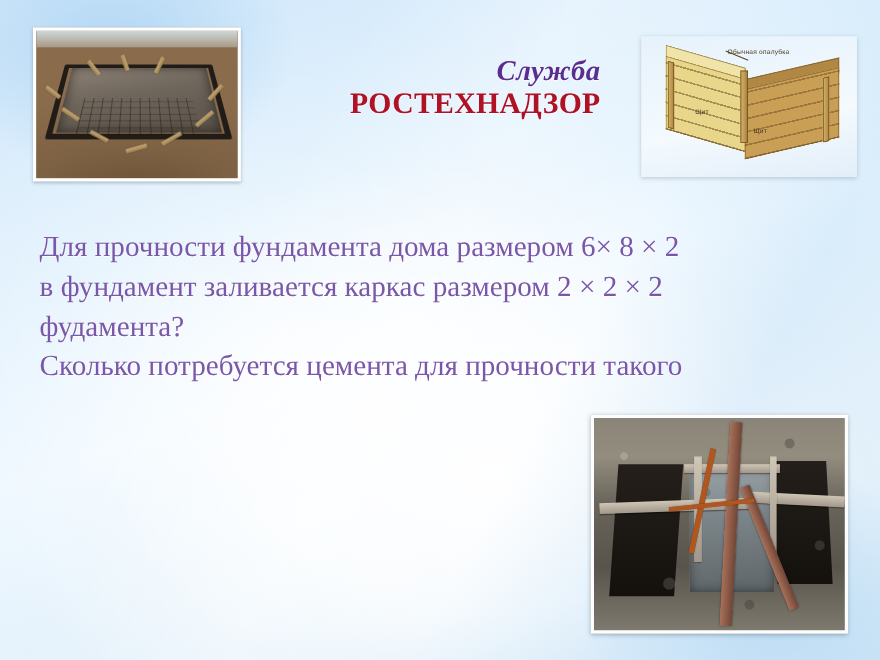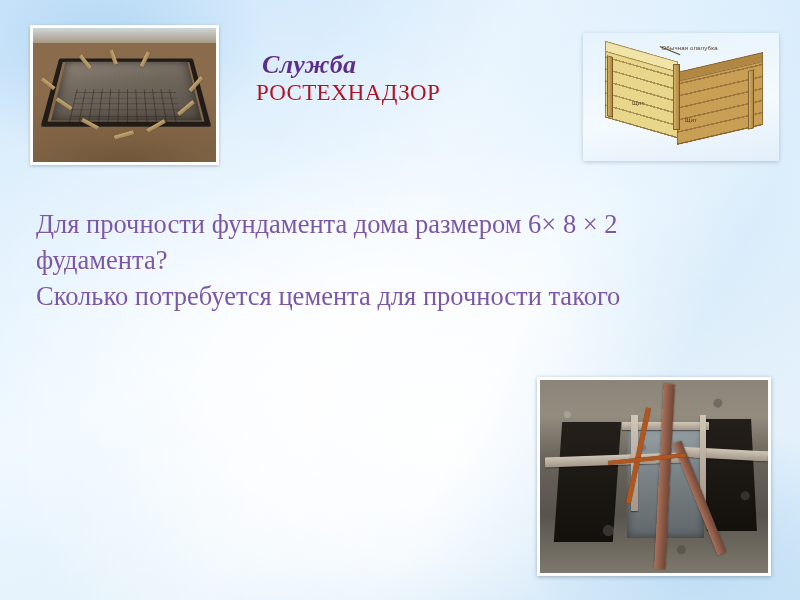--- a/index.html
+++ b/index.html
@@ -44,39 +44,40 @@
     position: absolute;
     right: -70px; bottom: -80px;
     width: 340px; height: 260px;
     background: radial-gradient(ellipse at 50% 50%, rgba(150,200,238,0.5) 0%, rgba(150,200,238,0.0) 72%);
     pointer-events: none;
   }
 
   
   .header-block {
     position: absolute;
-    left: 256px;
+    left: 246px;
     top: 52px;
     width: 300px;
+    text-align: right;
   }
   .title-line1 {
     font-family: "Liberation Serif", serif;
     font-style: italic;
     font-weight: bold;
     font-size: 26px;
     color: #5b2d8e;
     letter-spacing: 0.5px;
     line-height: 1.0;
     text-shadow: 0 1px 0 rgba(255,255,255,0.75);
     margin: 0 0 3px 6px;
   }
   .title-line2 {
     font-family: "Liberation Serif", serif;
-    font-weight: normal;
-    font-size: 23px;
+    font-weight: bold;
+    font-size: 27px;
     color: #b01225;
     letter-spacing: 0.3px;
     line-height: 1.0;
     text-shadow: 0 1px 0 rgba(255,255,255,0.75);
     margin: 0;
   }
 
   
   .body-text {
     position: absolute;
@@ -305,20 +306,21 @@
       <div class="dg-leader" style="left:39%; top:13%; width:11%; transform:rotate(22deg);"></div>
 
       <div class="dg-label" id="dg-label-opalubka">Обычная опалубка</div>
       <div class="dg-label" id="dg-label-shit-1">Щит</div>
       <div class="dg-label" id="dg-label-shit-2">Щит</div>
     </div>
   </div>
 
   <div class="body-text">
     <span class="ln">Для прочности фундамента дома размером 6× 8 × 2</span>
+    <span class="ln">в фундамент заливается каркас размером 2 × 2 × 2</span>
     <span class="ln">фудамента?</span>
     <span class="ln">Сколько потребуется цемента для прочности такого</span>
   </div>
 
   <div class="photo" id="pic-trench-formwork">
     <div class="inner">
       <div class="tr-ground"></div>
       <div class="tr-trench-l"></div>
       <div class="tr-trench-r"></div>
       <div class="tr-box"></div>

